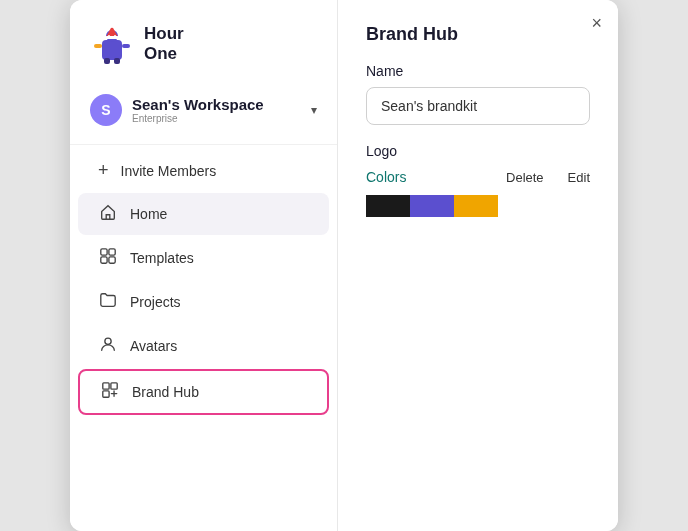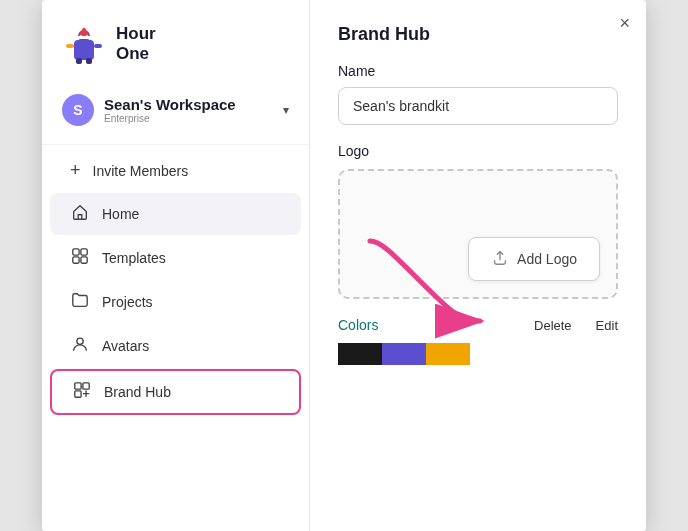--- a/index.html
+++ b/index.html
@@ -7,24 +7,24 @@
       font-family: -apple-system, BlinkMacSystemFont, 'Segoe UI', sans-serif;
       background: #e5e5e5;
       display: flex;
       justify-content: center;
       align-items: center;
       width: 688px;
       height: 531px;
       overflow: hidden;
     }
     .app-window {
-      width: 604px;
+      width: 548px;
       height: 531px;
       background: #fff;
-      border-radius: 4px;
+      border-radius: 12px;
       display: flex;
       overflow: hidden;
       box-shadow: 0 4px 24px rgba(0,0,0,0.18);
       position: relative;
     }
 
     
     .sidebar {
       width: 268px;
       min-width: 268px;
@@ -349,41 +349,20 @@
 
   <div class="main-panel">
     <button class="close-btn">×</button>
 
     <div class="panel-title">Brand Hub</div>
 
     <div class="field-label">Name</div>
     <input class="text-input" type="text" value="Sean's brandkit" style="">
 
     <div class="logo-section-label">Logo</div>
-    <div class="logo-dropzone">
-
-      <svg class="arrow-svg" width="160" height="110" viewBox="0 0 160 110">
-
-        <defs>
-          <marker id="arrowhead" markerWidth="10" markerHeight="7" refX="9" refY="3.5" orient="auto">
-            <polygon points="0 0, 10 3.5, 0 7" fill="#e83e8c"></polygon>
-          </marker>
-        </defs>
-        <path d="M10,10 C20,10 30,20 60,50 C90,80 100,90 120,90" stroke="#e83e8c" stroke-width="5" fill="none" marker-end="url(#arrowhead)" stroke-linecap="round"></path>
-      </svg>
-      <button class="add-logo-btn">
-        <span class="upload-icon">
-          <svg width="18" height="18" viewBox="0 0 20 20" fill="none">
-              <path d="M10 13V4m0 0L7 7m3-3l3 3" stroke="#888" stroke-width="1.5" stroke-linecap="round" stroke-linejoin="round"></path>
-              <path d="M4 14v2a2 2 0 002 2h8a2 2 0 002-2v-2" stroke="#888" stroke-width="1.5" stroke-linecap="round"></path>
-            </svg>
-        </span>
-        <span>Add Logo</span>
-      </button>
-    </div>
 
     <div class="colors-row">
       <span class="colors-label">Colors</span>
       <div class="colors-actions">
         <span class="colors-action">Delete</span>
         <span class="colors-action">Edit</span>
       </div>
     </div>
 
     <div class="color-swatches">

